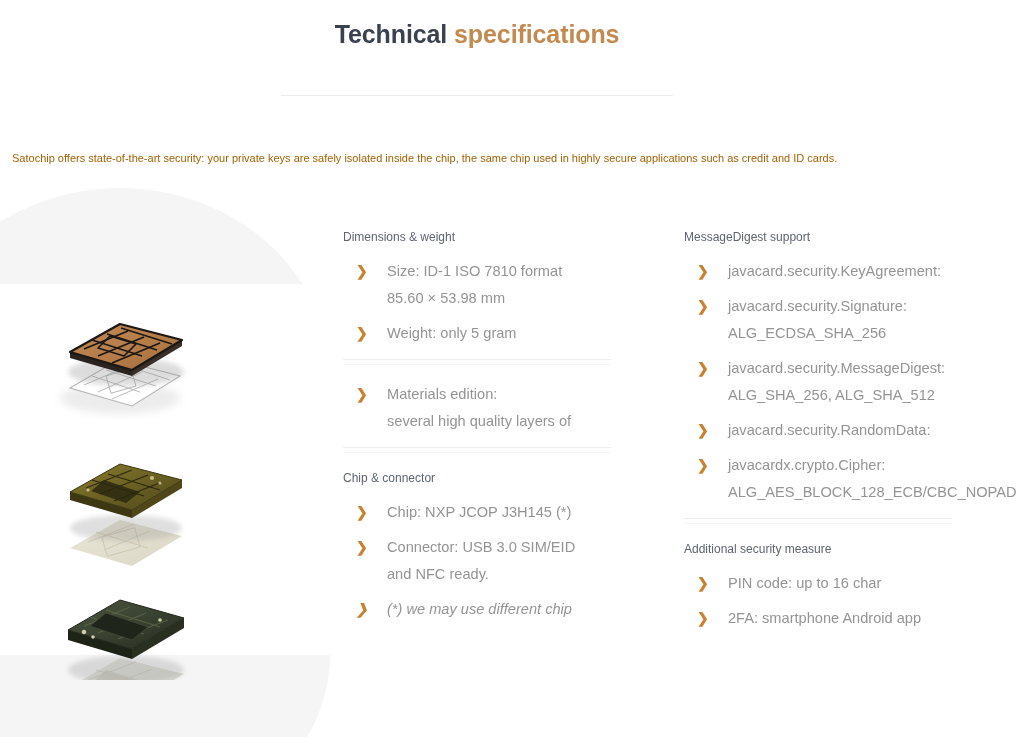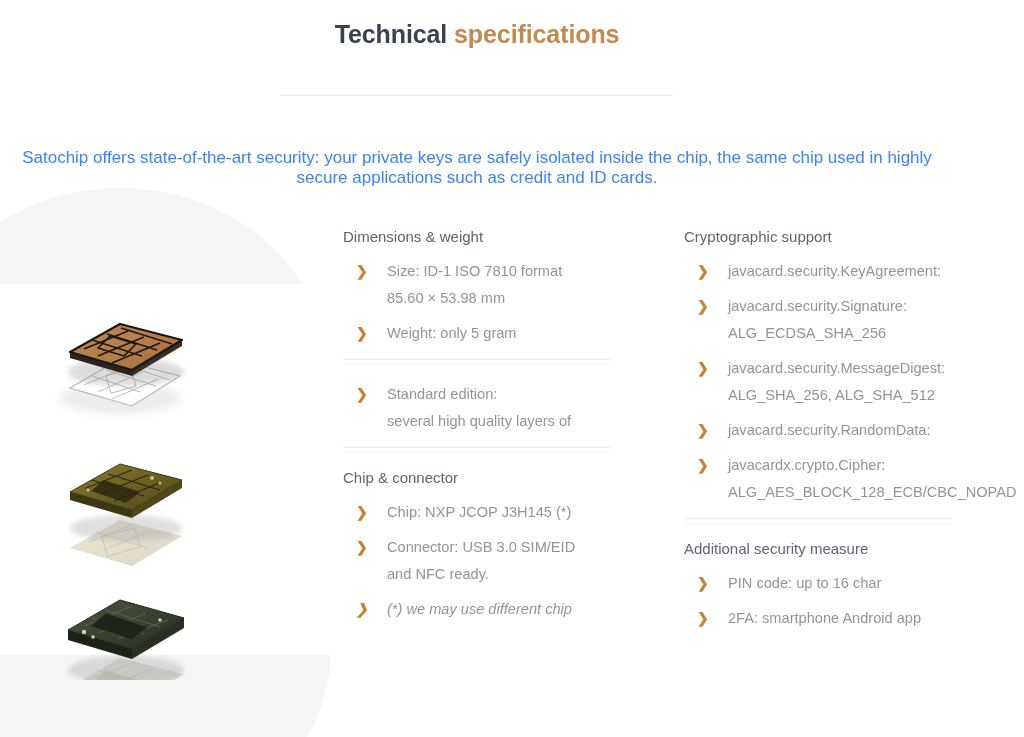--- a/index.html
+++ b/index.html
@@ -42,24 +42,23 @@
     width: 392px;
     height: 1px;
     background: #ececec;
   }
 
   .intro-text {
     position: absolute;
     top: 148px;
     left: 12px;
     width: 930px;
-    text-align: center;
-    font-size: 17px;
+    font-size: 11px;
     line-height: 20px;
-    color: #3b82f6;
+    color: #a16207;
     font-weight: 400;
   }
 
   
   .bg-curve-top {
     position: absolute;
     left: -90px;
     top: 188px;
     width: 420px;
     height: 190px;
@@ -107,21 +106,21 @@
   }
   .col-right {
     position: absolute;
     left: 684px;
     top: 228px;
     width: 330px;
     z-index: 4;
   }
 
   .section-title {
-    font-size: 15px;
+    font-size: 12px;
     color: #5d6572;
     font-weight: 400;
     line-height: 18px;
     margin-bottom: 12px;
   }
 
   ul.spec-list {
     list-style: none;
     margin: 0 0 0 0;
     padding: 0;
@@ -308,37 +307,37 @@
       <div class="section">
         <div class="section-title">Dimensions &amp; weight</div>
         <ul class="spec-list">
           <li><span class="chev">❯</span><span>Size: ID-1 ISO 7810 format</span><span class="line2">85.60 × 53.98 mm</span></li>
           <li><span class="chev">❯</span><span>Weight: only 5 gram</span></li>
         </ul>
       </div>
       <div class="sep"></div>
       <div class="section">
         <ul class="spec-list">
-          <li><span class="chev">❯</span><span>Standard edition:</span><span class="line2">several high quality layers of</span></li>
+          <li><span class="chev">❯</span><span>Materials edition:</span><span class="line2">several high quality layers of</span></li>
         </ul>
       </div>
       <div class="sep"></div>
       <div class="section">
         <div class="section-title">Chip &amp; connector</div>
         <ul class="spec-list">
           <li><span class="chev">❯</span><span>Chip: NXP JCOP J3H145 (*)</span></li>
           <li><span class="chev">❯</span><span>Connector: USB 3.0 SIM/EID</span><span class="line2">and NFC ready.</span></li>
           <li class="italic"><span class="chev">❯</span><span>(*) we may use different chip</span></li>
         </ul>
       </div>
     </div>
 
   <div class="col-right">
       <div class="section">
-        <div class="section-title">Cryptographic support</div>
+        <div class="section-title">MessageDigest support</div>
         <ul class="spec-list">
           <li><span class="chev">❯</span><span>javacard.security.KeyAgreement:</span></li>
           <li><span class="chev">❯</span><span>javacard.security.Signature:</span><span class="line2">ALG_ECDSA_SHA_256</span></li>
           <li><span class="chev">❯</span><span>javacard.security.MessageDigest:</span><span class="line2">ALG_SHA_256, ALG_SHA_512</span></li>
           <li><span class="chev">❯</span><span>javacard.security.RandomData:</span></li>
           <li><span class="chev">❯</span><span>javacardx.crypto.Cipher:</span><span class="line2">ALG_AES_BLOCK_128_ECB/CBC_NOPAD</span></li>
         </ul>
       </div>
       <div class="sep"></div>
       <div class="section">

